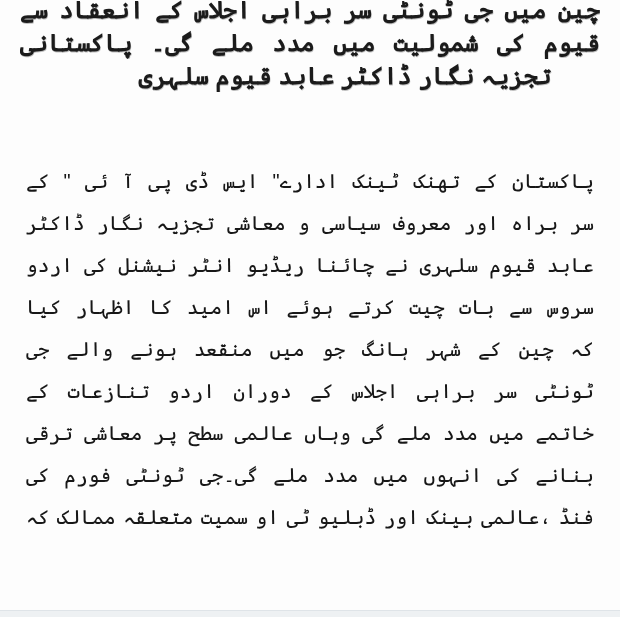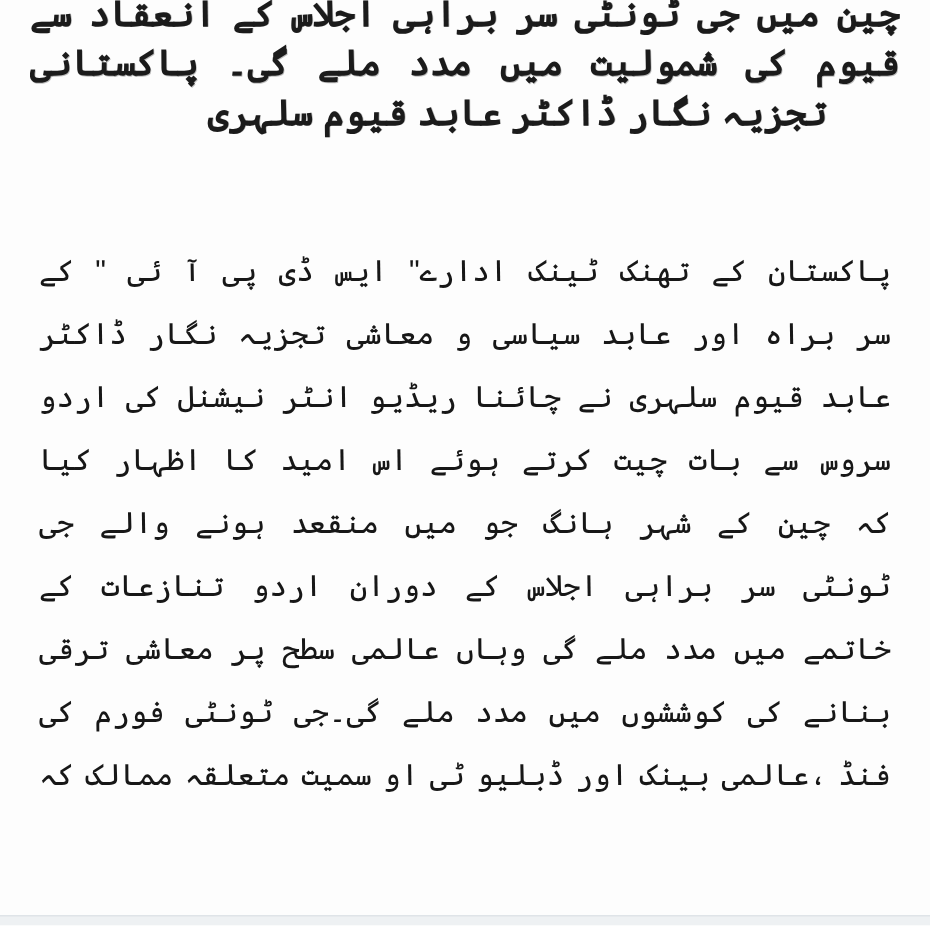--- a/index.html
+++ b/index.html
@@ -66,25 +66,25 @@
 <div class="page">
 
   <div class="headline">
     <div class="h-line">چین میں جی ٹونٹی سر براہی اجلاس کے انعقاد سے</div>
     <div class="h-line">قیوم کی شمولیت میں مدد ملے گی۔ پاکستانی</div>
     <div class="h-line h-last">تجزیہ نگار ڈاکٹر عابد قیوم سلہری</div>
   </div>
 
   <div class="article-body">
     <div class="b-line">پاکستان کے تھنک ٹینک ادارے" ایس ڈی پی آ ئی " کے</div>
-    <div class="b-line">سر براہ اور عابد سیاسی و معاشی تجزیہ نگار ڈاکٹر</div>
+    <div class="b-line">سر براہ اور معروف سیاسی و معاشی تجزیہ نگار ڈاکٹر</div>
     <div class="b-line">عابد قیوم سلہری نے چائنا ریڈیو انٹر نیشنل کی اردو</div>
     <div class="b-line">سروس سے بات چیت کرتے ہوئے اس امید کا اظہار کیا</div>
     <div class="b-line">کہ چین کے شہر ہانگ جو میں منقعد ہونے والے جی</div>
     <div class="b-line">ٹونٹی سر براہی اجلاس کے دوران اردو تنازعات کے</div>
     <div class="b-line">خاتمے میں مدد ملے گی وہاں عالمی سطح پر معاشی ترقی</div>
-    <div class="b-line">بنانے کی کوششوں میں مدد ملے گی۔جی ٹونٹی فورم کی</div>
+    <div class="b-line">بنانے کی انہوں میں مدد ملے گی۔جی ٹونٹی فورم کی</div>
     <div class="b-line">فنڈ ،عالمی بینک اور ڈبلیو ٹی او سمیت متعلقہ ممالک کہ</div>
   </div>
 
   <div class="bottom-edge"></div>
 
 </div>
 
 </body></html>

